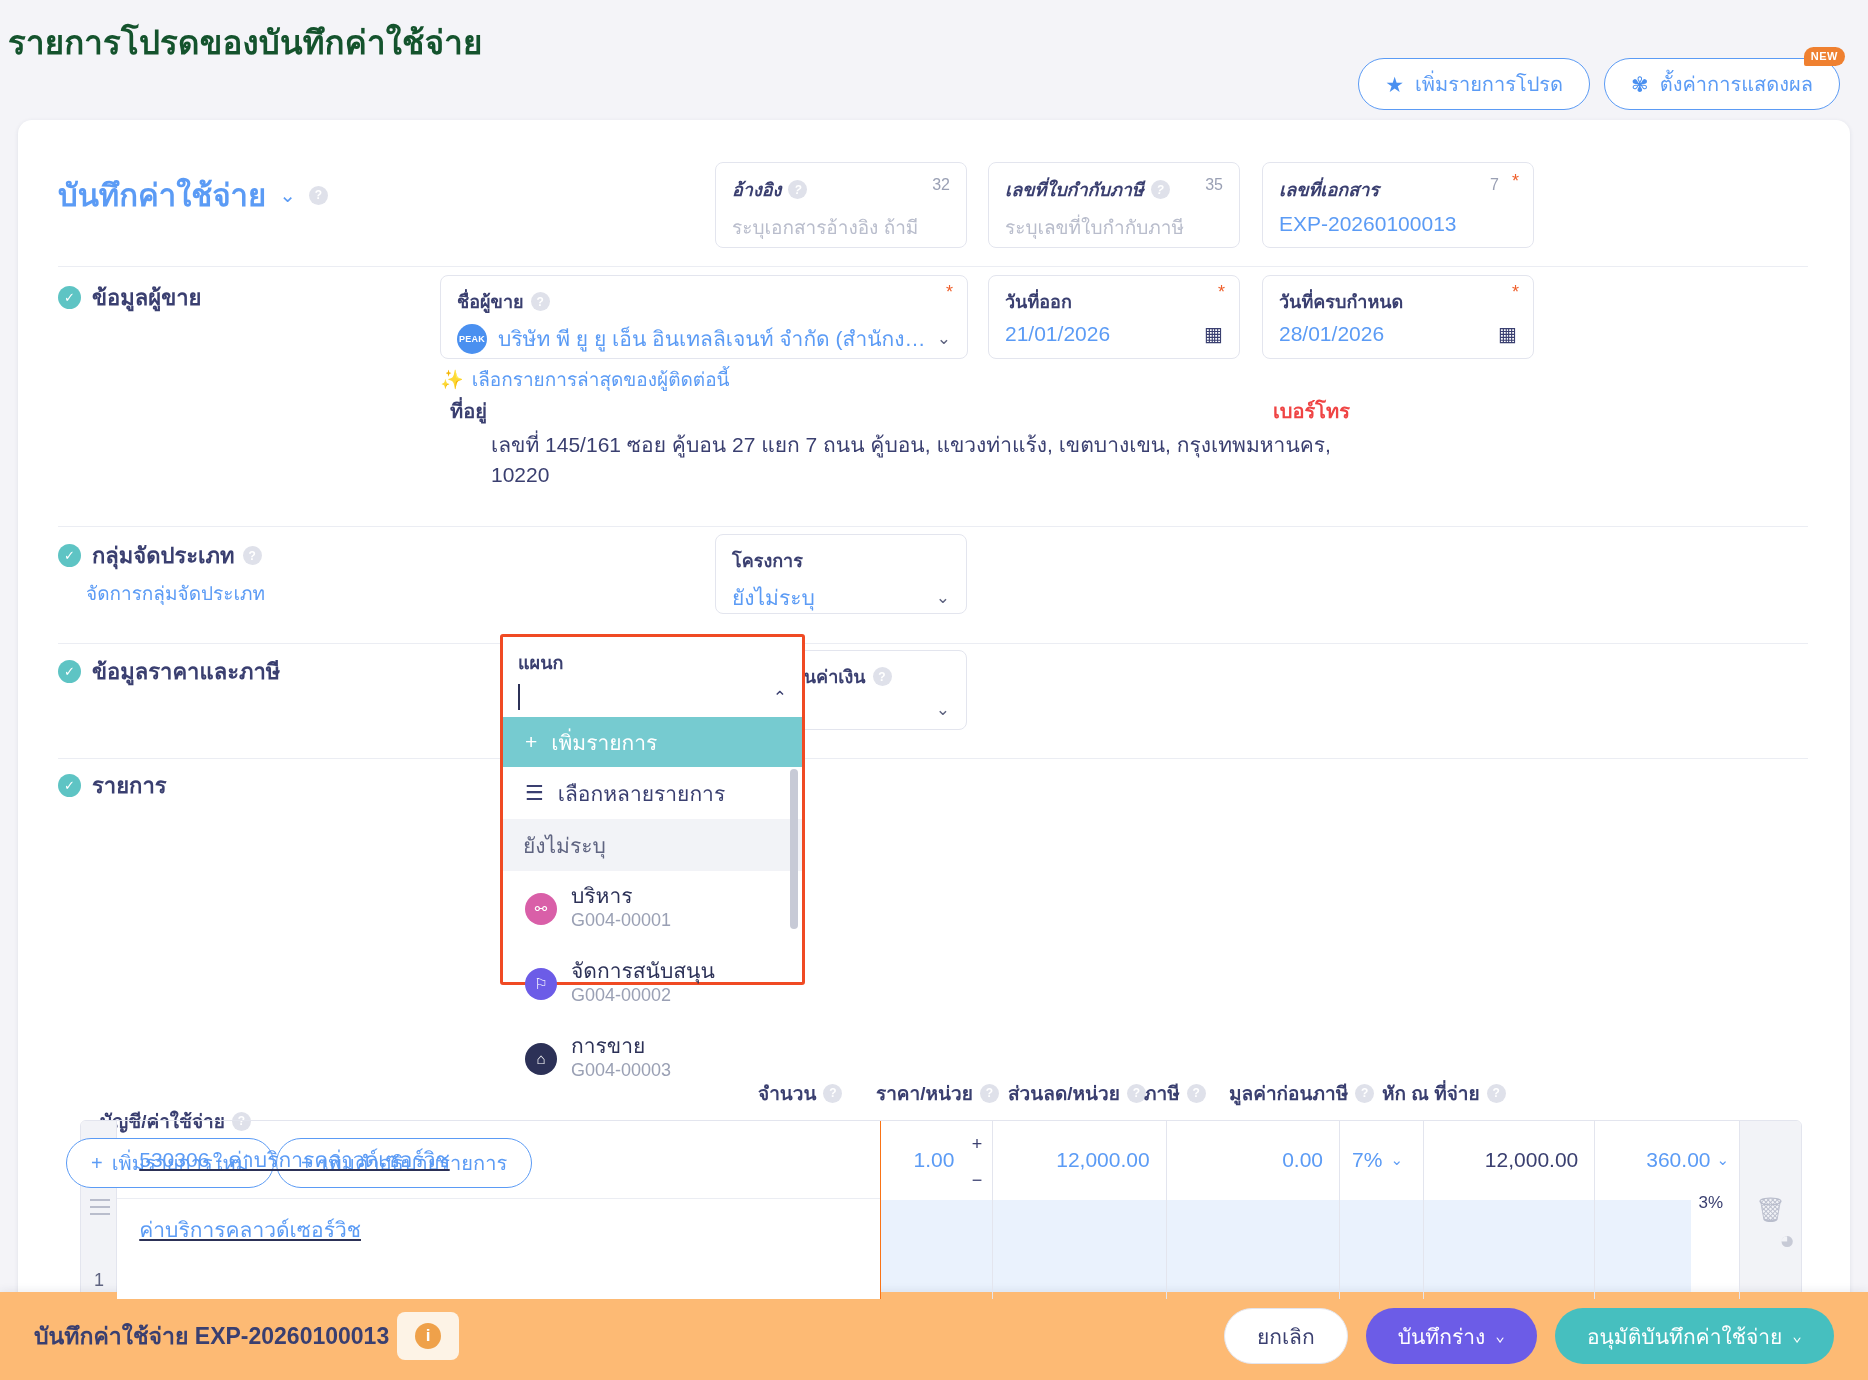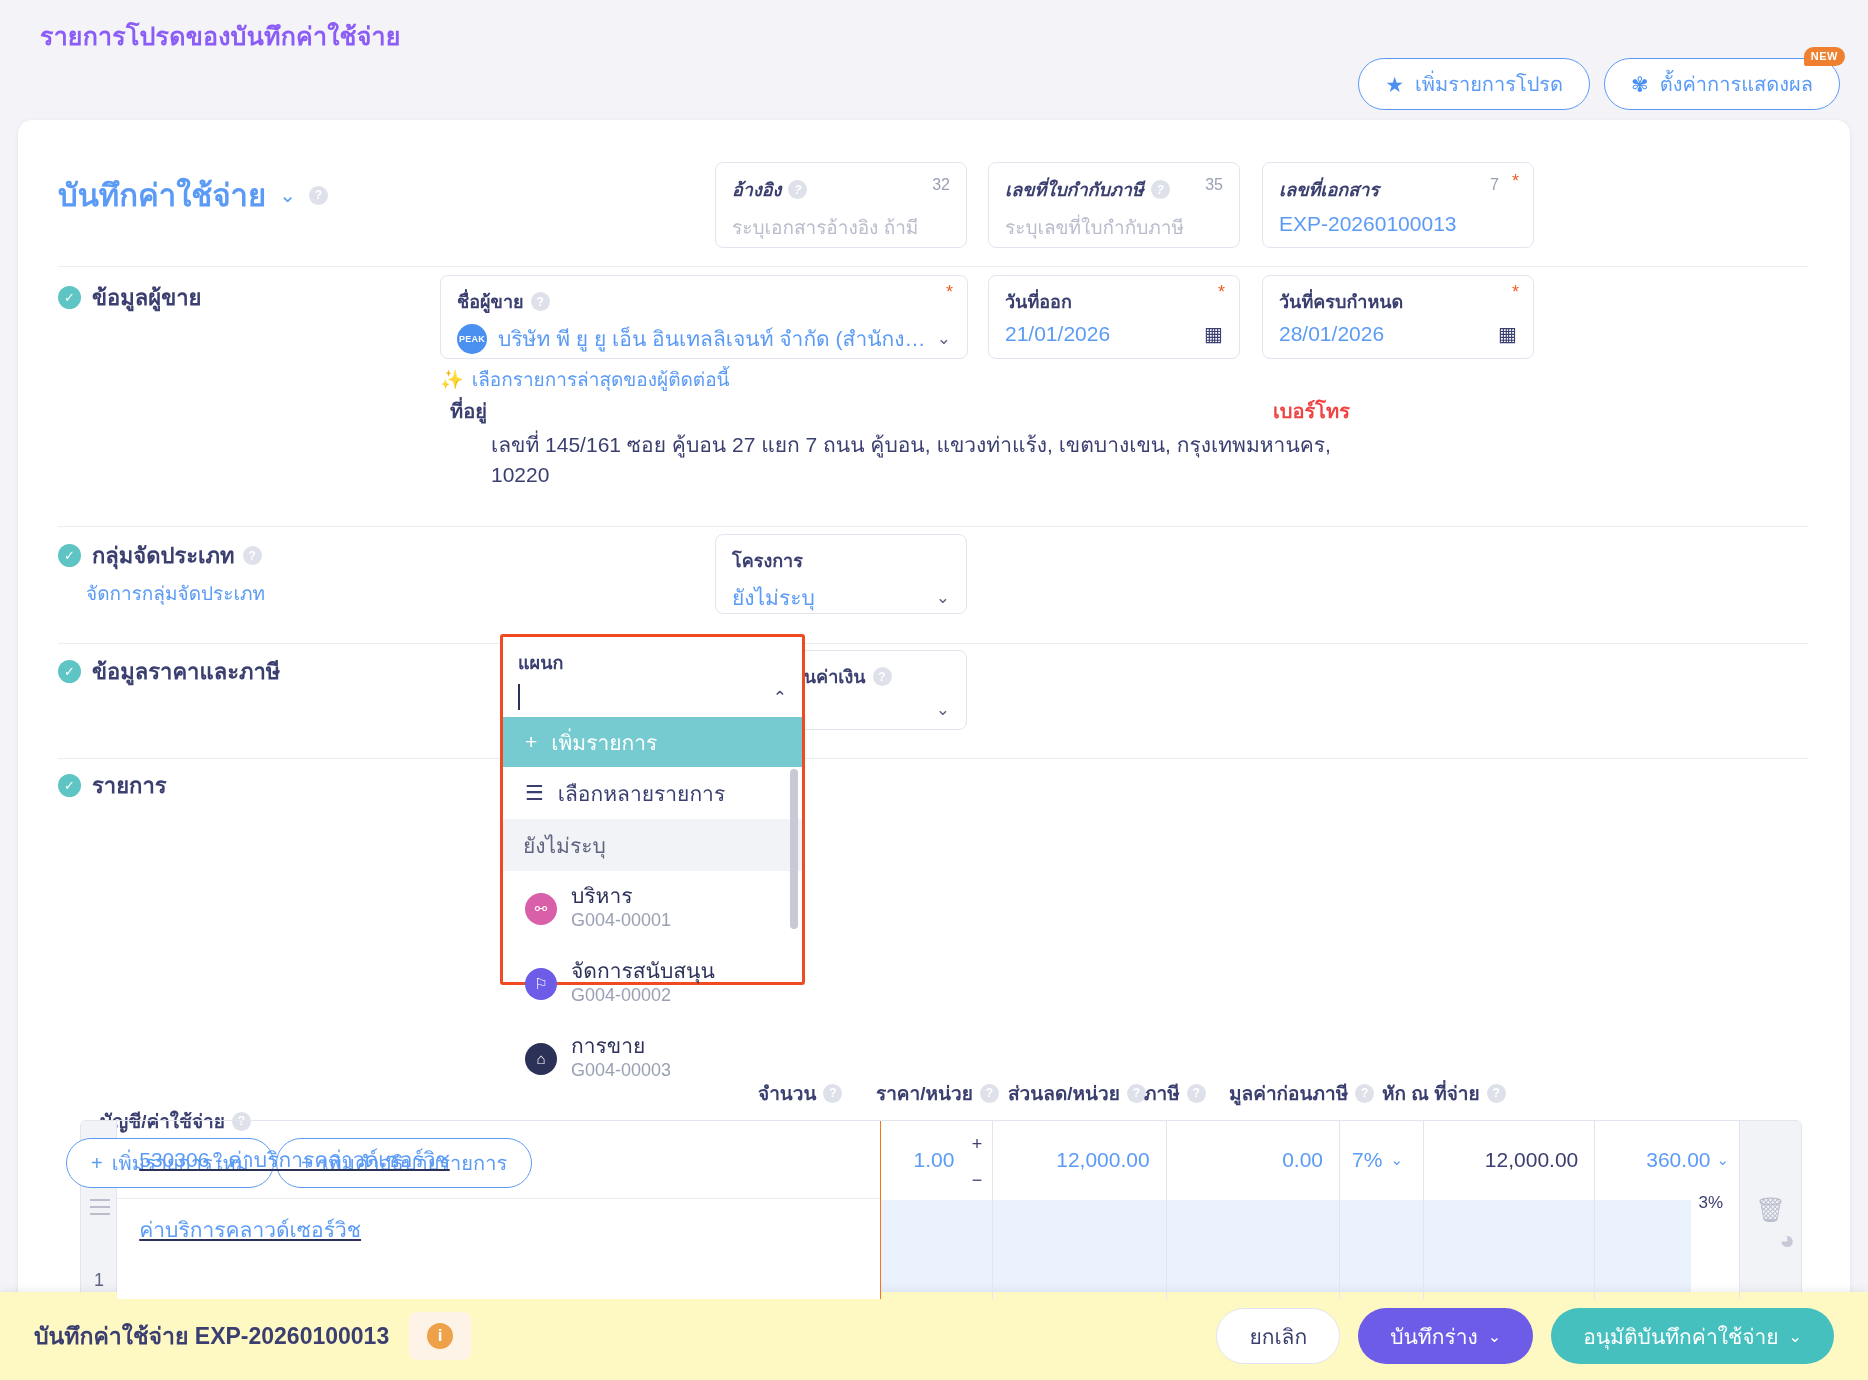--- a/index.html
+++ b/index.html
@@ -8,22 +8,22 @@
     background: #f4f4f8;
     font-family: "Liberation Sans", "DejaVu Sans", sans-serif;
     color: #2c3157;
     overflow: hidden;
   }
   .page { position: relative; width: 1868px; height: 1380px; }
 
   
   .topbar { position: absolute; left: 0; top: 0; width: 1868px; height: 140px; }
   .page-title {
-    position: absolute; left: 40px; top: 16px;
-    font-size: 25px; font-weight: 700; color: #8b5cf6; letter-spacing: .2px;
+    position: absolute; left: 8px; top: 16px;
+    font-size: 33px; font-weight: 700; color: #14532d; letter-spacing: .2px;
   }
   .top-actions { position: absolute; right: 28px; top: 58px; display: flex; gap: 14px; }
   .pill-btn {
     display: flex; align-items: center; gap: 11px;
     height: 52px; padding: 0 26px;
     border: 1.5px solid #5b9bf5; border-radius: 26px;
     background: #ffffff; color: #5b9bf5;
     font-size: 20px; white-space: nowrap; cursor: pointer;
     position: relative;
   }
@@ -151,37 +151,37 @@
   
   .ghost-btn {
     position: absolute; height: 50px; padding: 0 24px;
     border: 1.5px solid #5b9bf5; border-radius: 25px; background: #fff;
     color: #5b9bf5; font-size: 20px; display: flex; align-items: center; gap: 9px; cursor: pointer;
   }
 
   
   .footer {
     position: absolute; left: 0; bottom: 0; width: 1868px; height: 88px;
-    background: #fef9c3; box-shadow: 0 -2px 8px rgba(40,45,90,.08);
-    display: flex; align-items: center; padding: 0 34px; gap: 20px;
+    background: #fdba74; box-shadow: 0 -2px 8px rgba(40,45,90,.08);
+    display: flex; align-items: center; padding: 0 34px; gap: 8px;
   }
   .footer .ftitle { font-size: 23px; font-weight: 700; color: #3a3f70; white-space: nowrap; }
   .warn {
     display: flex; align-items: center; gap: 12px;
     background: #fdf3e6; border-radius: 8px; padding: 11px 18px;
     font-size: 18px; color: #3a3f70; white-space: nowrap;
   }
   .warn .ic {
     width: 26px; height: 26px; border-radius: 50%; background: #efa14a; color: #fff;
     display: flex; align-items: center; justify-content: center; font-size: 17px; font-weight: 700; flex: 0 0 auto;
   }
   .f-actions { margin-left: auto; display: flex; align-items: center; gap: 18px; }
   .btn {
     height: 56px; padding: 0 32px; border-radius: 28px; font-size: 21px;
-    display: flex; align-items: center; gap: 10px; cursor: pointer; white-space: nowrap;
+    display: flex; align-items: center; gap: 10px; cursor: pointer; white-space: nowrap; font-family: Liberation Mono, monospace;
   }
   .btn.outline { border: 1.5px solid #e3e5ee; background: #fff; color: #3a3f70; }
   .btn.purple { background: #6c5ce7; color: #fff; border: none; }
   .btn.teal { background: #46bfbf; color: #fff; border: none; }
 </style>
 </head>
 <body>
 
 <div class="page">
 

